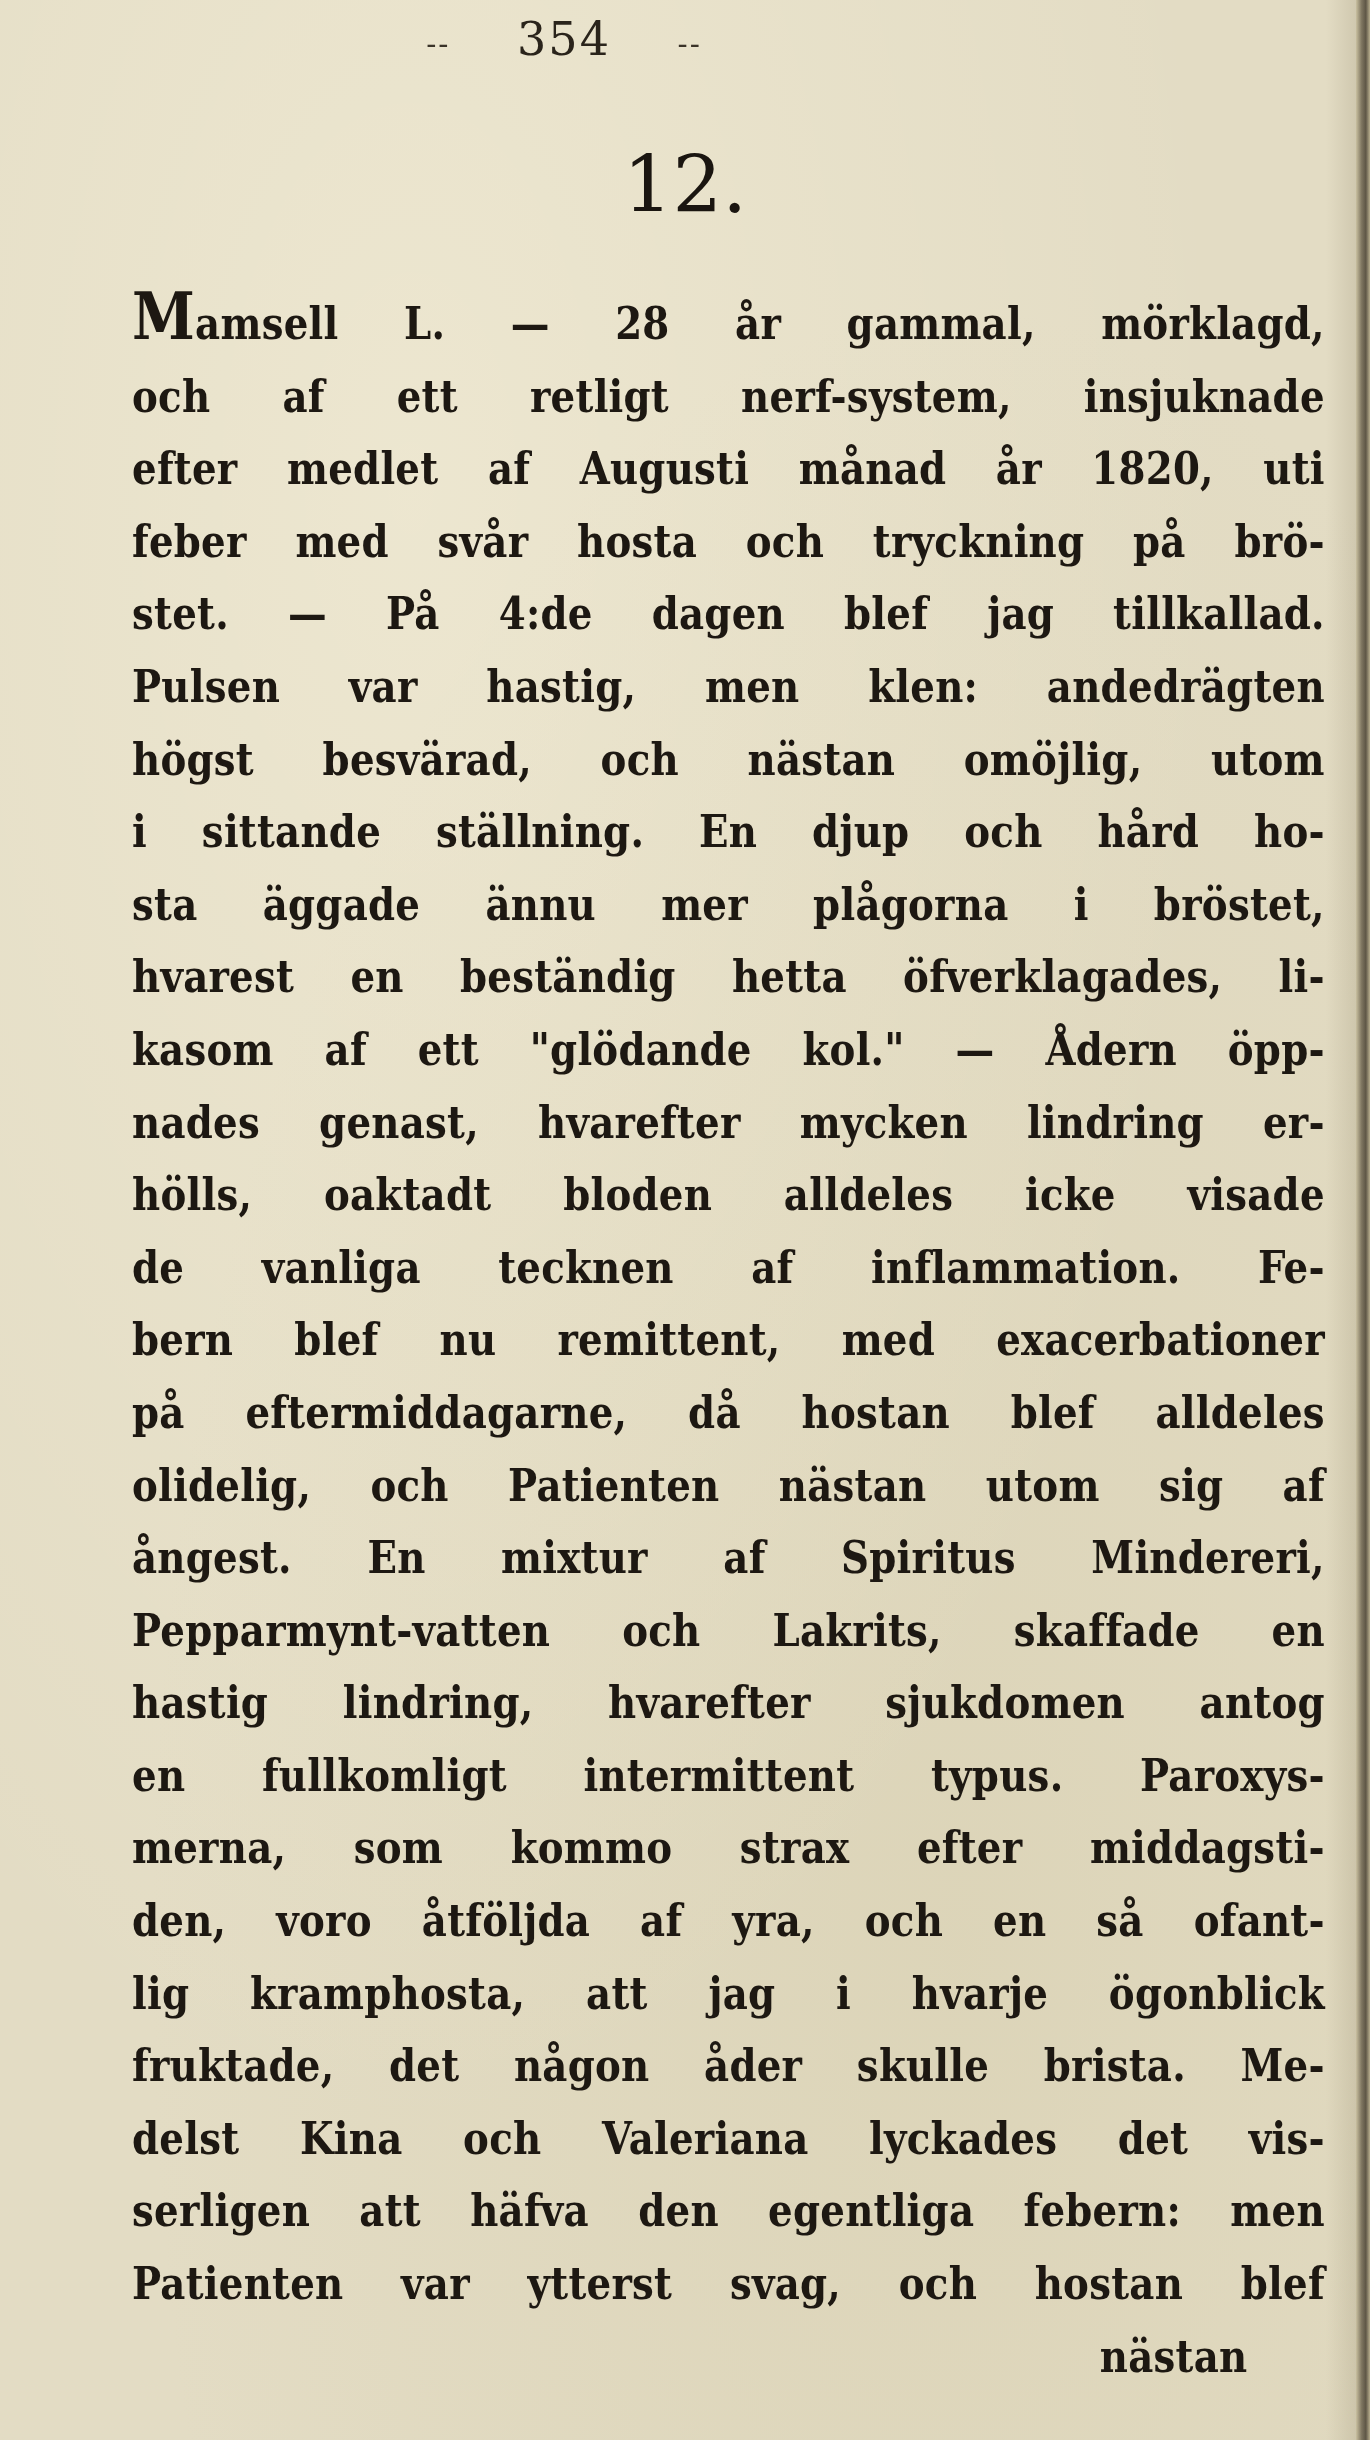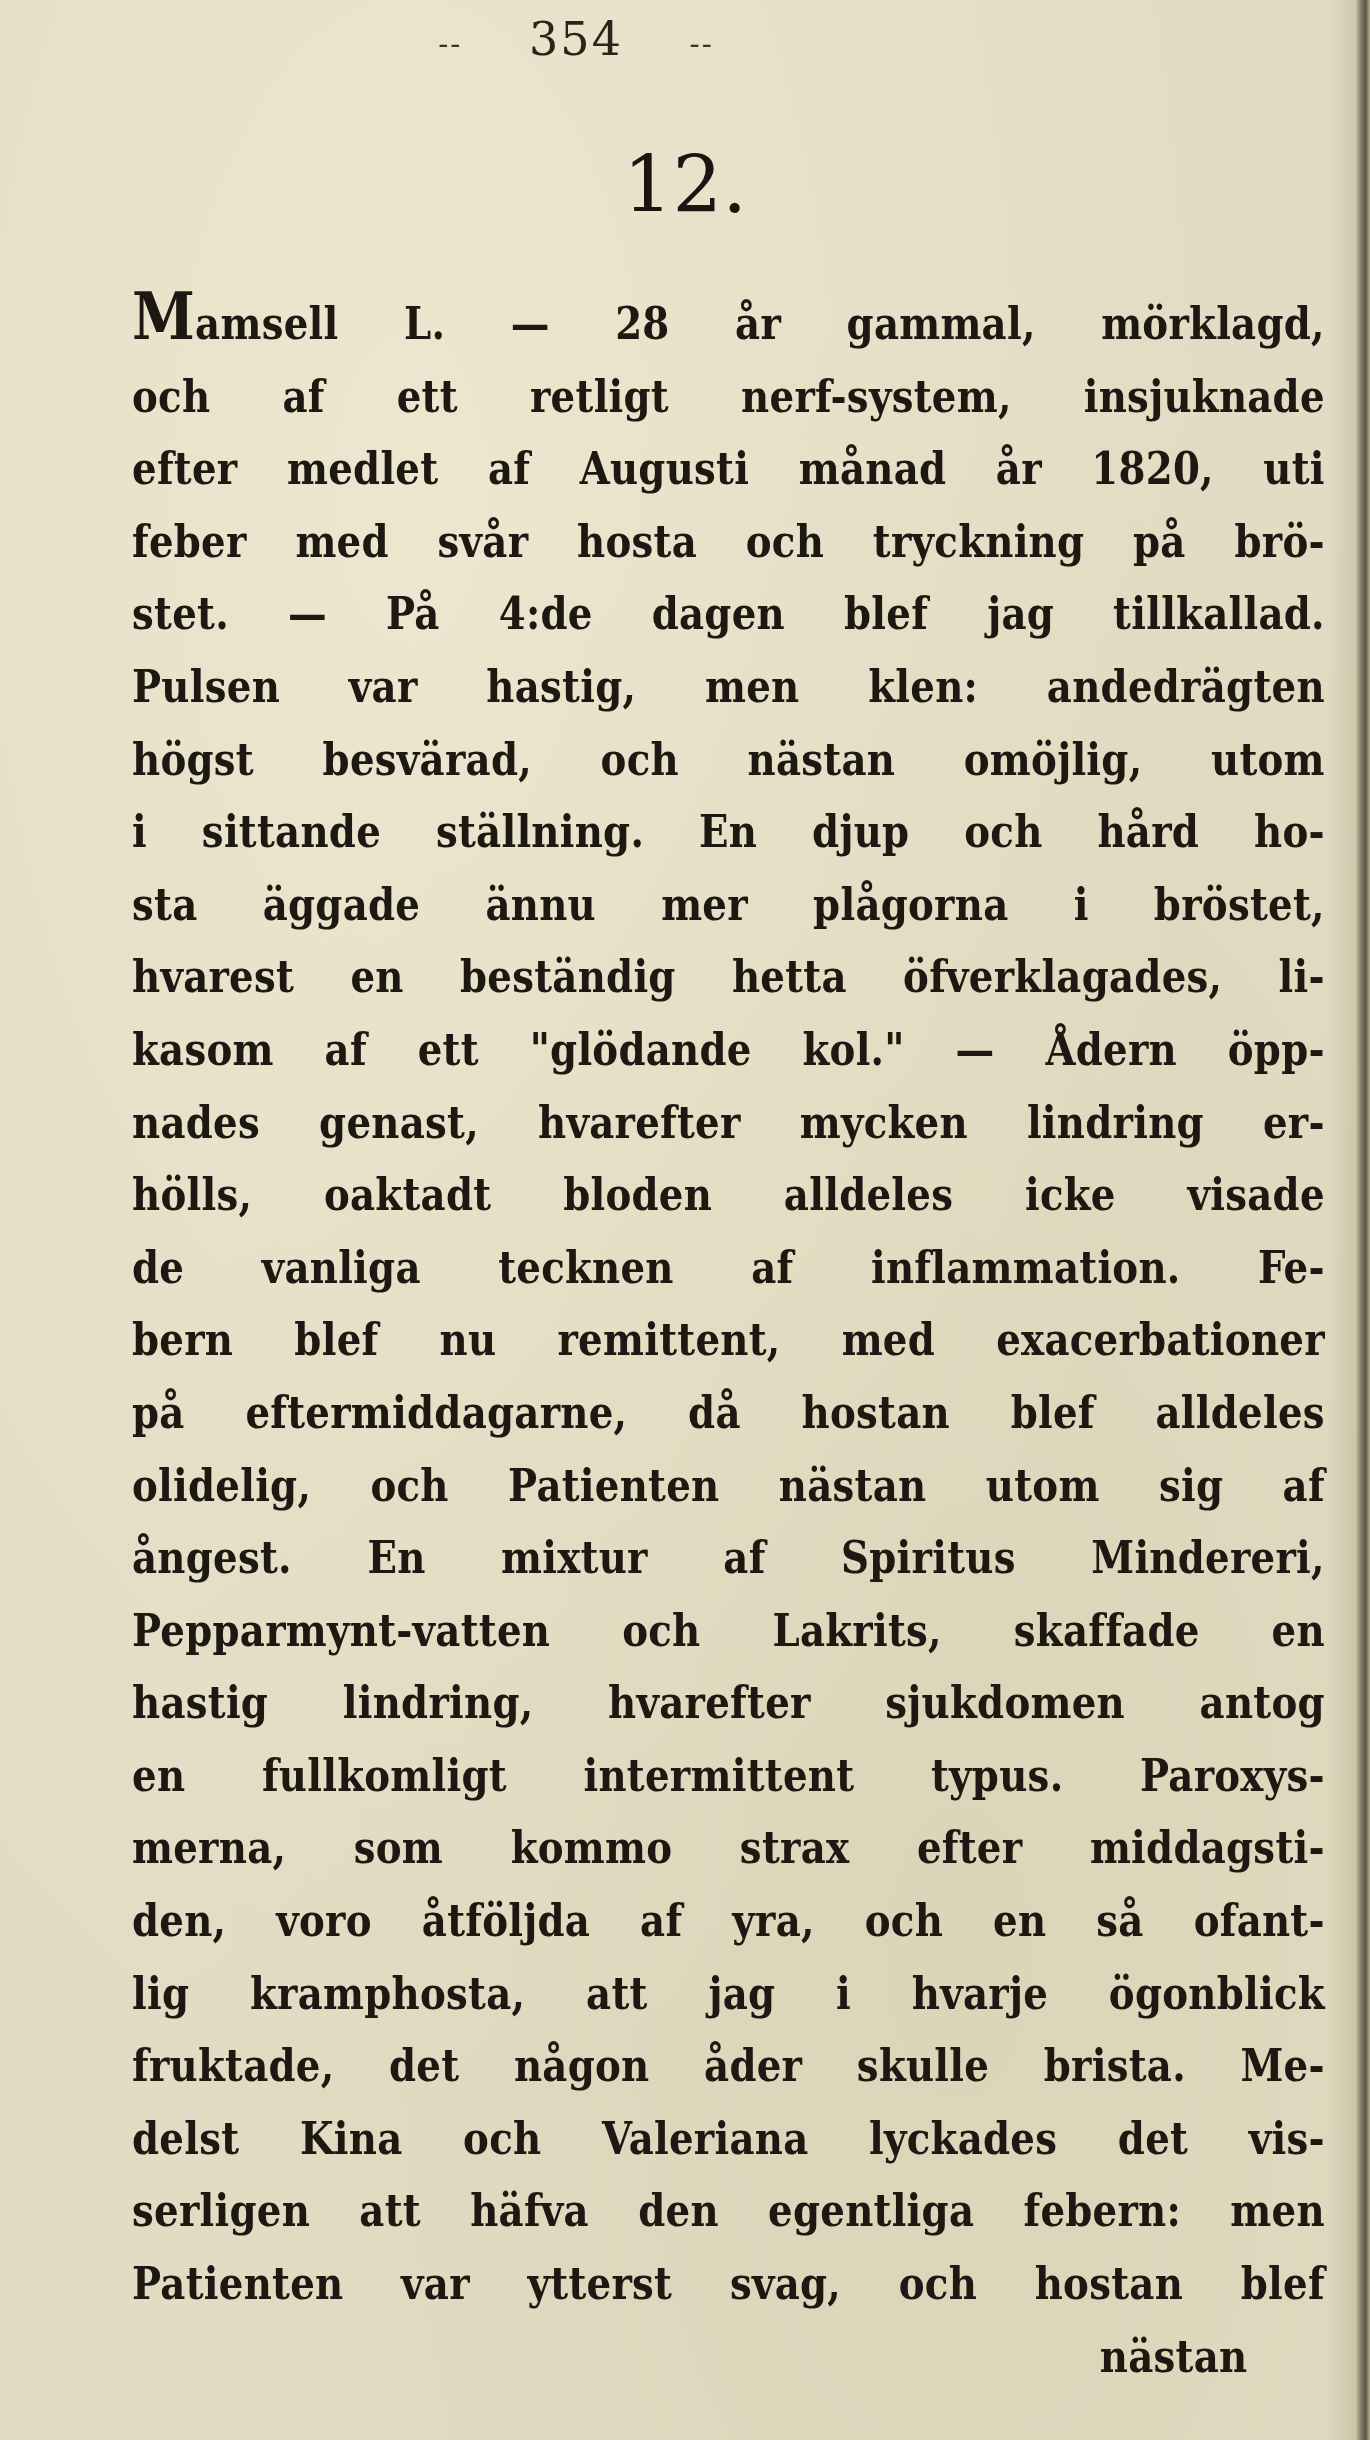--- a/index.html
+++ b/index.html
@@ -27,21 +27,21 @@
       position: absolute;
       top: 0;
       right: 14px;
       width: 30px;
       height: 2440px;
       background: linear-gradient(to right, rgba(0,0,0,0), rgba(120,110,80,0.18));
     }
     .page-header {
       position: absolute;
       top: 12px;
-      left: 12px;
+      left: 0;
       width: 1128px;
       text-align: center;
       font-size: 46px;
       letter-spacing: 2px;
       color: #2a241b;
     }
     .page-header .dash {
       display: inline-block;
       font-size: 30px;
       vertical-align: middle;

